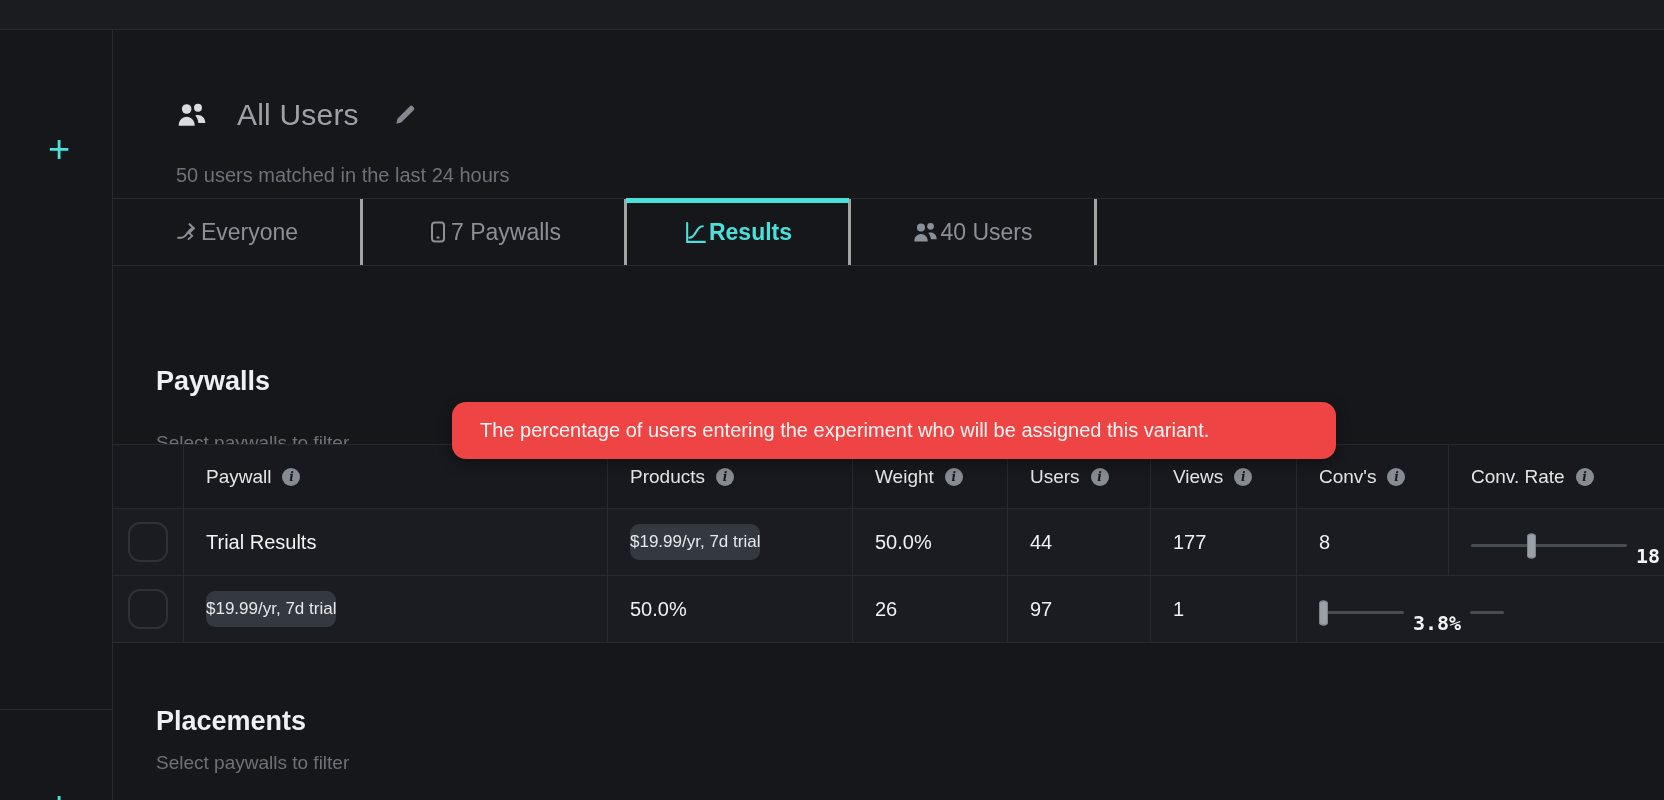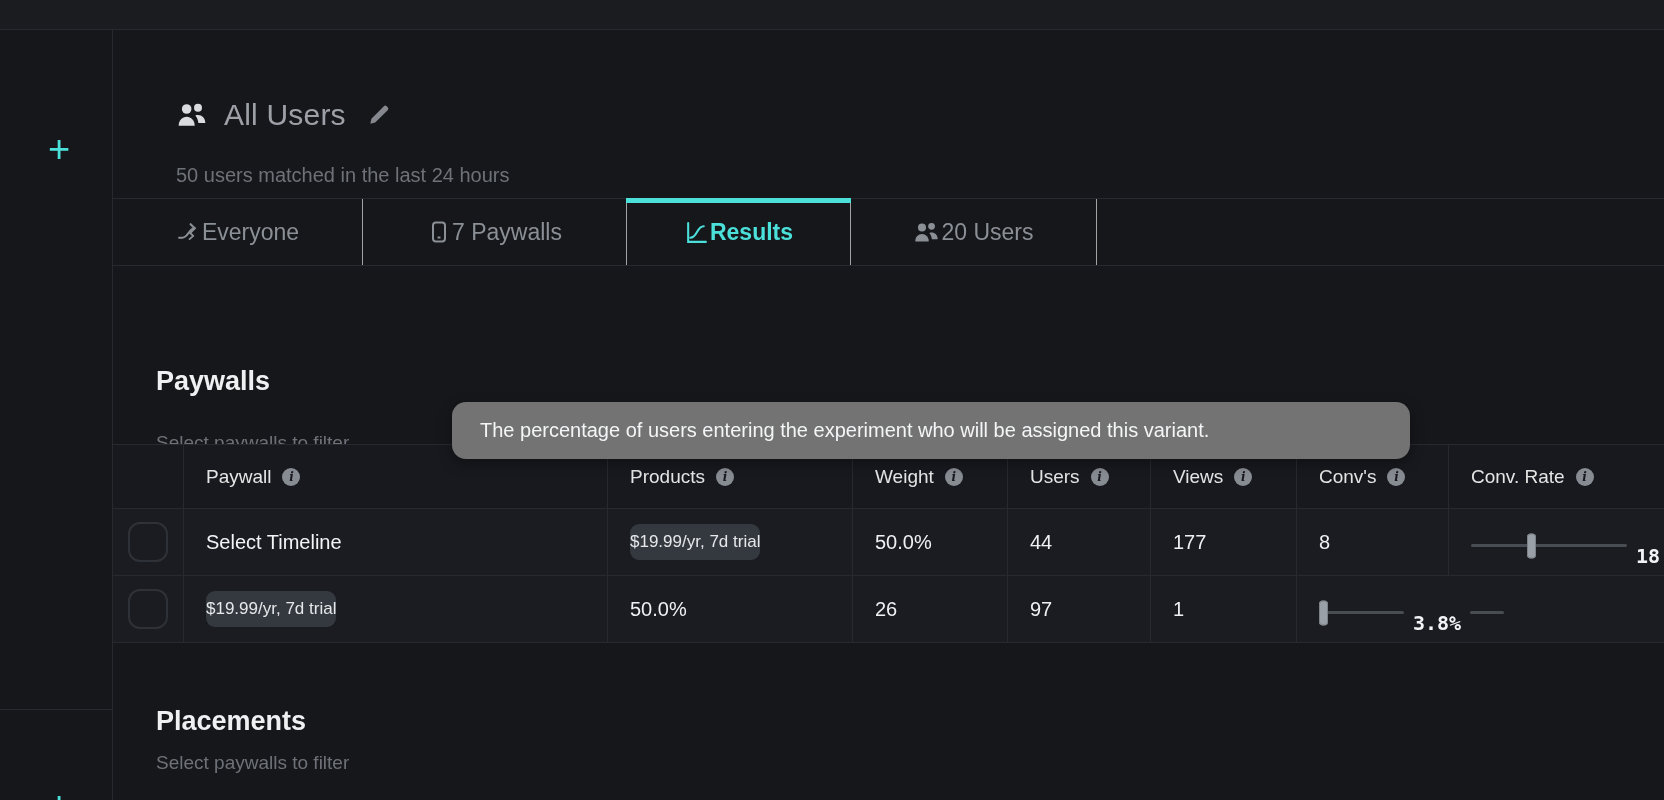--- a/index.html
+++ b/index.html
@@ -12,43 +12,43 @@
   .topbar{ position:absolute; left:0; top:0; width:1664px; height:30px;
     background:#1a1c20; border-bottom:1px solid #26292f; }
   .sidebar{ position:absolute; left:0; top:30px; width:113px; height:770px;
     border-right:1px solid #26292f; }
   .sidebar-divider{ position:absolute; left:0; top:679px; width:113px; height:1px; background:#26292f; }
   .plus-btn{ position:absolute; color:#4be0da; font-size:38px; font-weight:200;
     line-height:1; cursor:pointer; }
   .plus-top{ left:48px; top:100px; }
   .plus-bottom{ left:48px; top:756px; }
 
-  .audience-header{ position:absolute; left:176px; top:98px; display:flex; align-items:center; gap:16px; }
+  .audience-header{ position:absolute; left:176px; top:98px; display:flex; align-items:center; gap:29px; }
   .audience-title{ font-size:30px; font-weight:500; color:#9da1a7; letter-spacing:.2px; }
   .audience-subtitle{ position:absolute; left:176px; top:164px; font-size:20px; color:#6e7278; }
   .hdr-users-icon{ color:#d9dbde; display:flex; }
   .pencil-icon{ color:#85888e; display:flex; margin-left:4px; cursor:pointer; }
 
   .tabbar{ position:absolute; left:113px; top:198px; width:1551px; height:68px;
     border-top:1px solid #26292f; border-bottom:1px solid #26292f; display:flex; }
   .tab{ height:100%; display:flex; align-items:center; justify-content:center; gap:1px;
-    border-right:1px solid #a3a3a3; color:#8b8f96; font-size:23px; cursor:pointer; position:relative; }
+    border-right:3px solid #a3a3a3; color:#8b8f96; font-size:23px; cursor:pointer; position:relative; }
   .tab.active{ color:#4be0da; font-weight:600; }
   .tab-indicator{ position:absolute; left:-1px; top:-1px; right:-1px; height:5px; background:#4be0da; }
   .tab svg{ flex:none; }
 
   .section-title{ position:absolute; font-size:27px; font-weight:600; color:#eef0f1; }
   .section-sub{ position:absolute; font-size:19px; color:#6e7278; }
   .paywalls-title{ left:156px; top:366px; }
   .paywalls-sub{ left:156px; top:432px; }
   .placements-title{ left:156px; top:706px; }
   .placements-sub{ left:156px; top:752px; }
 
-  .tooltip{ position:absolute; left:452px; top:402px; width:958px; height:57px;
-    background:#737373; border-radius:14px; z-index:10;
+  .tooltip{ position:absolute; left:452px; top:402px; width:884px; height:57px;
+    background:#ef4444; border-radius:14px; z-index:10;
     display:flex; align-items:center; padding:0 28px;
     font-size:20px; color:#f4f5f6; box-shadow:0 4px 14px rgba(0,0,0,.35); }
 
   .table{ position:absolute; left:113px; top:444px; width:1687px;
     border-top:1px solid #26292f; }
   .trow{ display:grid; grid-template-columns:71px 424px 245px 155px 143px 146px 152px 351px;
     border-bottom:1px solid #26292f; }
   .thead-row{ height:64px; background:#17191e; }
   .body-row{ height:67px; background:#1a1c21; }
   .tcell{ border-right:1px solid #26292f; display:flex; align-items:center; padding-left:22px; overflow:visible; }
@@ -123,21 +123,21 @@
     </svg>
     <span>Results</span>
   </div>
   <div class="tab" style="width:246px">
     <svg width="27" height="25" viewBox="0 0 24 22" fill="currentColor">
       <circle cx="8" cy="6.5" r="3.6"></circle>
         <path d="M2 19c0-4 2.7-6.6 6-6.6S14 15 14 19z"></path>
       <circle cx="16.5" cy="5.5" r="3"></circle>
         <path d="M14.5 11.4c.6-.3 1.3-.4 2-.4 3 0 5.5 2.4 5.5 6h-5.2c-.3-2.4-1.1-4.3-2.3-5.6z"></path>
     </svg>
-    <span>20 Users</span>
+    <span>40 Users</span>
   </div>
 </div>
 
 <div class="section-title paywalls-title">Paywalls</div>
 <div class="section-sub paywalls-sub">Select paywalls to filter</div>
 
 <div class="tooltip">
   <span>The percentage of users entering the experiment who will be assigned this variant.</span>
 </div>
 
@@ -172,21 +172,21 @@
       <span class="th-label">Conv. Rate</span>
       <span class="info-icon">i</span>
     </div>
   </div>
   <div>
       <div class="trow body-row">
         <div class="tcell">
           <div class="checkbox"></div>
         </div>
         <div class="tcell">
-          <div class="cell-text">Select Timeline</div>
+          <div class="cell-text">Trial Results</div>
         </div>
         <div class="tcell">
           <div class="badge">$19.99/yr, 7d trial</div>
         </div>
         <div class="tcell">
           <div class="mono">50.0%</div>
         </div>
         <div class="tcell">
           <div class="mono">44</div>
         </div>

